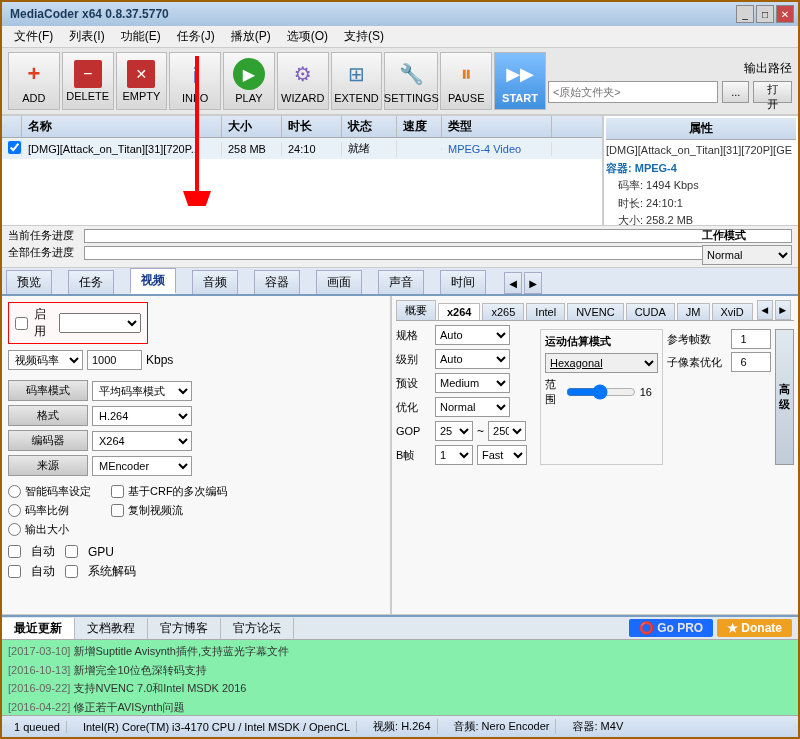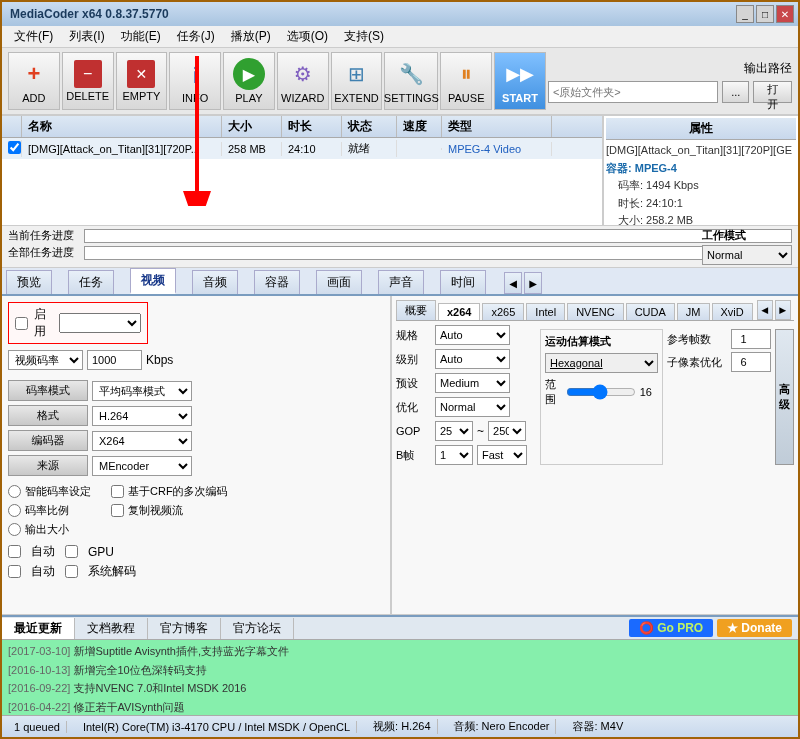--- a/index.html
+++ b/index.html
@@ -464,21 +464,21 @@
     }
     .news-tab.active { background: white; font-weight: bold; }
     .news-actions {
       margin-left: auto;
       display: flex;
       gap: 4px;
       padding: 2px 6px;
     }
     .go-pro-btn {
       background: #1a6aff;
-      color: #bef264;
+      color: #e5e5e5;
       border: none;
       padding: 2px 10px;
       cursor: pointer;
       font-size: 12px;
       font-weight: bold;
       border-radius: 2px;
     }
     .donate-btn {
       background: #f0a020;
       color: white;

